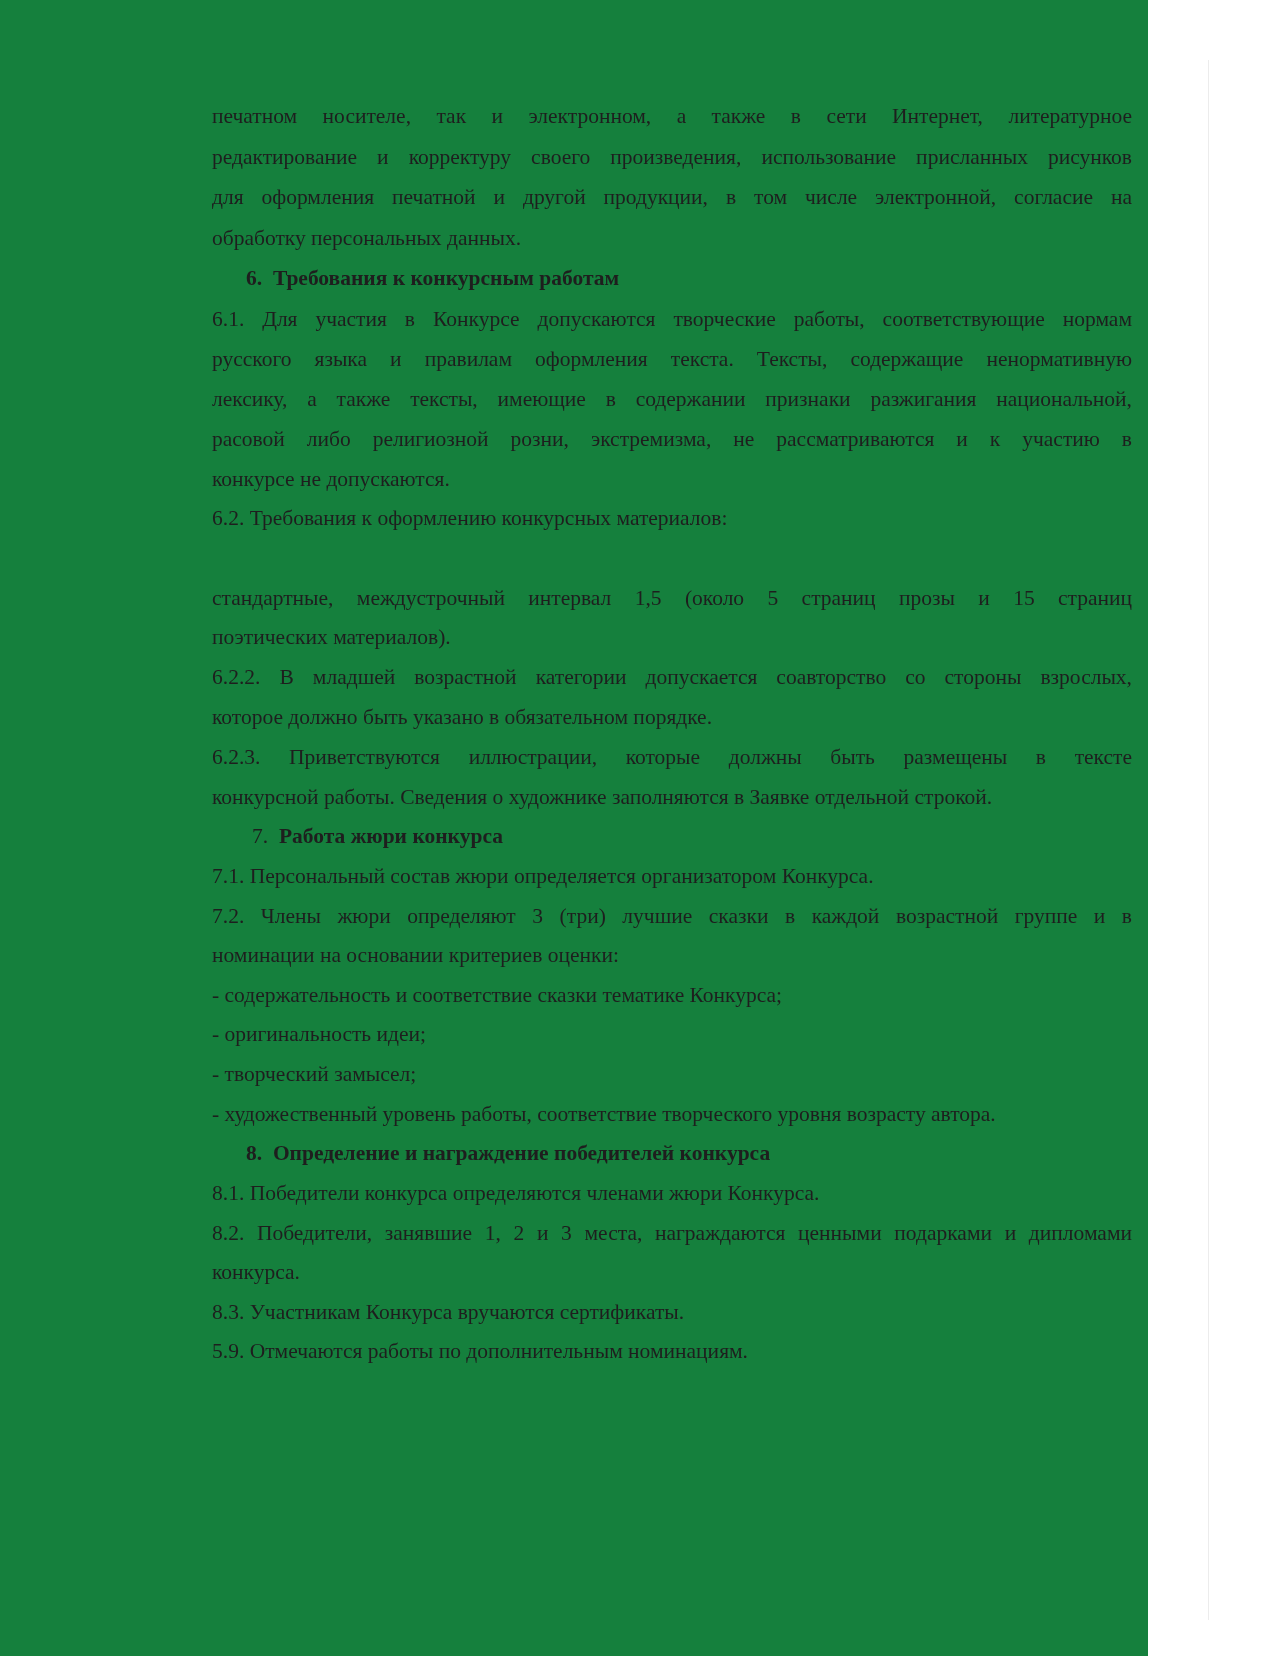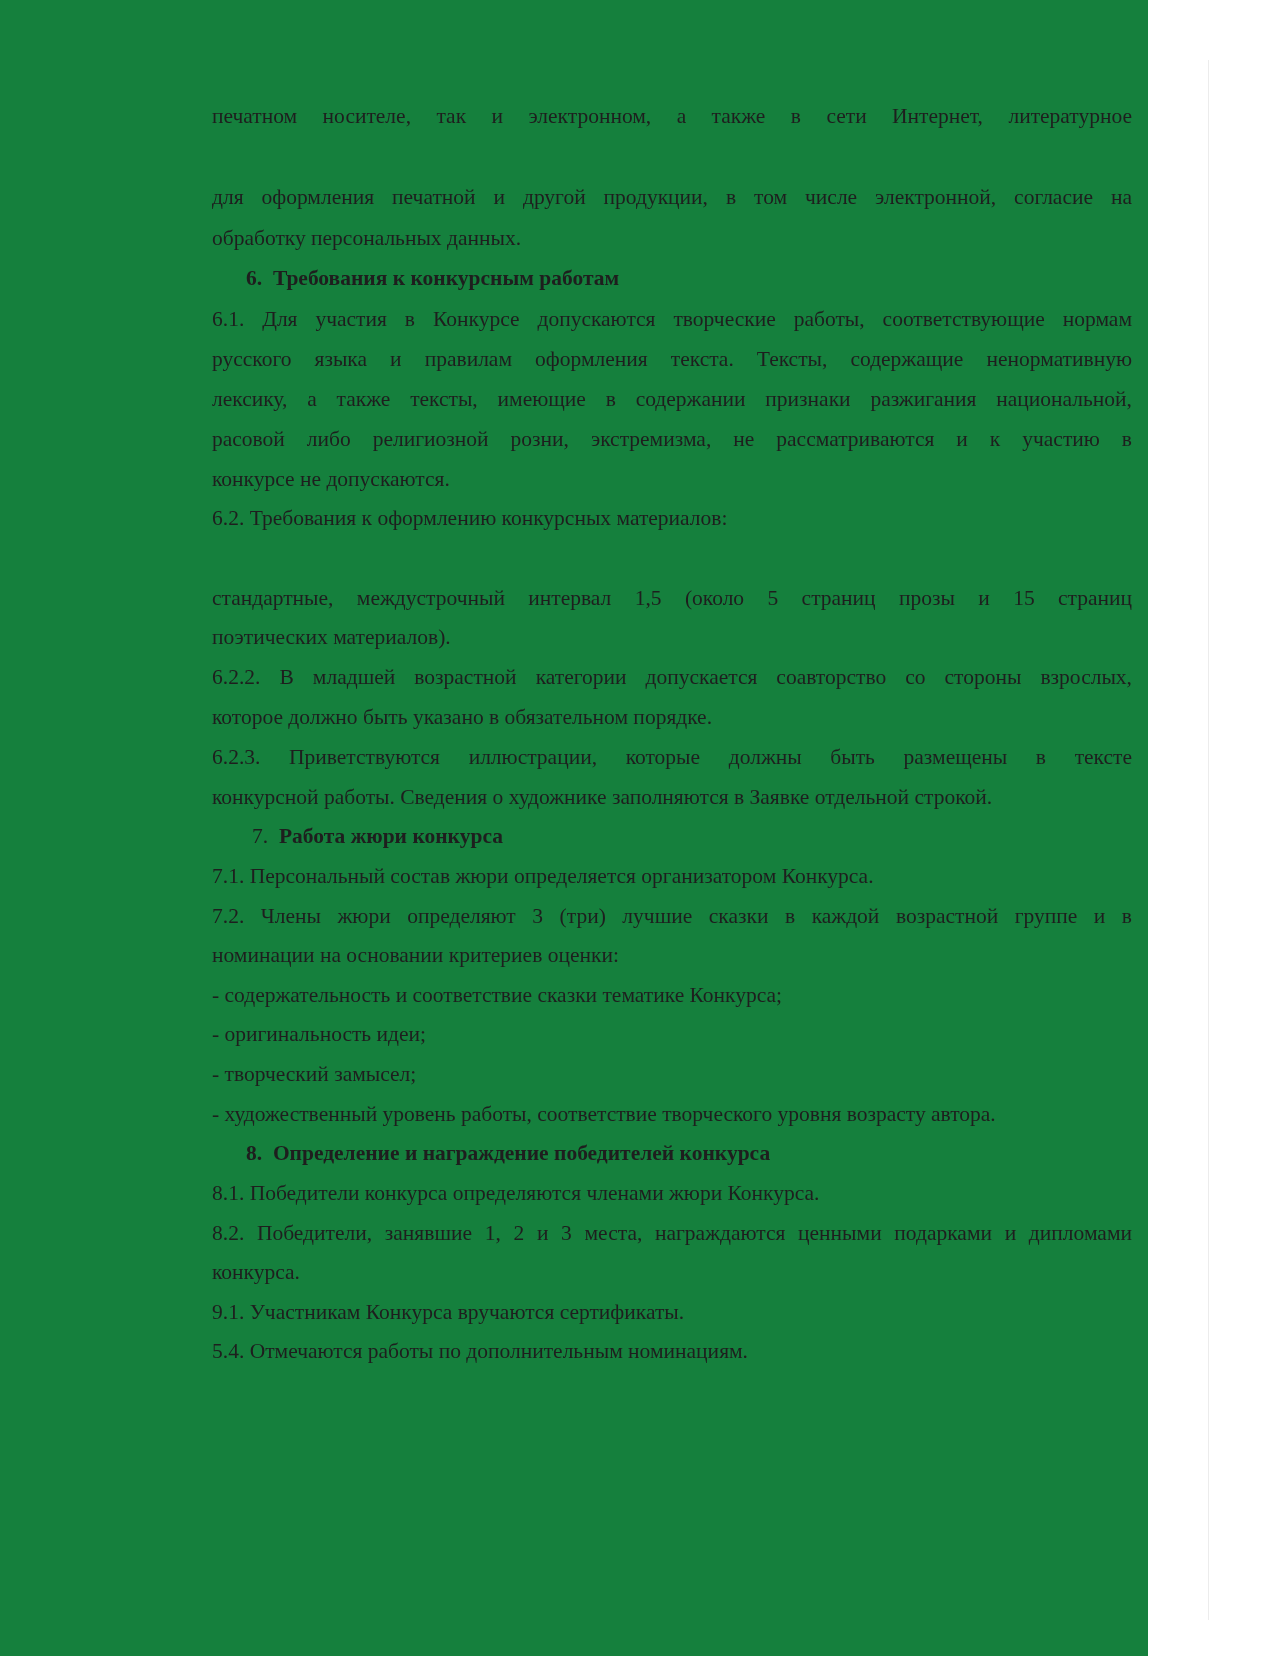--- a/index.html
+++ b/index.html
@@ -15,20 +15,21 @@
   .just { width: 920px; text-align: justify; text-align-last: justify; white-space: normal; }
   .heading { font-weight: bold; text-align: center; }
 </style>
 </head>
 <body>
 
 <div class="page">
   <div class="edge-line"></div>
 
   <div class="line just" style="top:103px">печатном носителе, так и электронном, а также в сети Интернет, литературное</div>
+  <div class="line just" style="top:144px">редактирование и корректуру своего произведения, использование присланных рисунков</div>
   <div class="line just" style="top:184px">для оформления печатной и другой продукции, в том числе электронной, согласие на</div>
   <div class="line" style="top:225px">обработку персональных данных.</div>
 
   <div class="line heading" style="top:265px; left:246px">
     <span>6.</span>&nbsp;&nbsp;<span>Требования к конкурсным работам</span>
   </div>
   <div class="line just" style="top:306px">6.1. Для участия в Конкурсе допускаются творческие работы, соответствующие нормам</div>
   <div class="line just" style="top:346px">русского языка и правилам оформления текста. Тексты, содержащие ненормативную</div>
   <div class="line just" style="top:386px">лексику, а также тексты, имеющие в содержании признаки разжигания национальной,</div>
   <div class="line just" style="top:426px">расовой либо религиозной розни, экстремизма, не рассматриваются и к участию в</div>
@@ -51,15 +52,15 @@
   <div class="line" style="top:1021px">- оригинальность идеи;</div>
   <div class="line" style="top:1061px">- творческий замысел;</div>
   <div class="line" style="top:1101px">- художественный уровень работы, соответствие творческого уровня возрасту автора.</div>
 
   <div class="line heading" style="top:1140px; left:246px">
     <span>8.</span>&nbsp;&nbsp;<span>Определение и награждение победителей конкурса</span>
   </div>
   <div class="line" style="top:1180px">8.1. Победители конкурса определяются членами жюри Конкурса.</div>
   <div class="line just" style="top:1220px">8.2. Победители, занявшие 1, 2 и 3 места, награждаются ценными подарками и дипломами</div>
   <div class="line" style="top:1259px">конкурса.</div>
-  <div class="line" style="top:1299px">9.1. Участникам Конкурса вручаются сертификаты.</div>
-  <div class="line" style="top:1338px">5.4. Отмечаются работы по дополнительным номинациям.</div>
+  <div class="line" style="top:1299px">8.3. Участникам Конкурса вручаются сертификаты.</div>
+  <div class="line" style="top:1338px">5.9. Отмечаются работы по дополнительным номинациям.</div>
 </div>
 
 </body></html>

